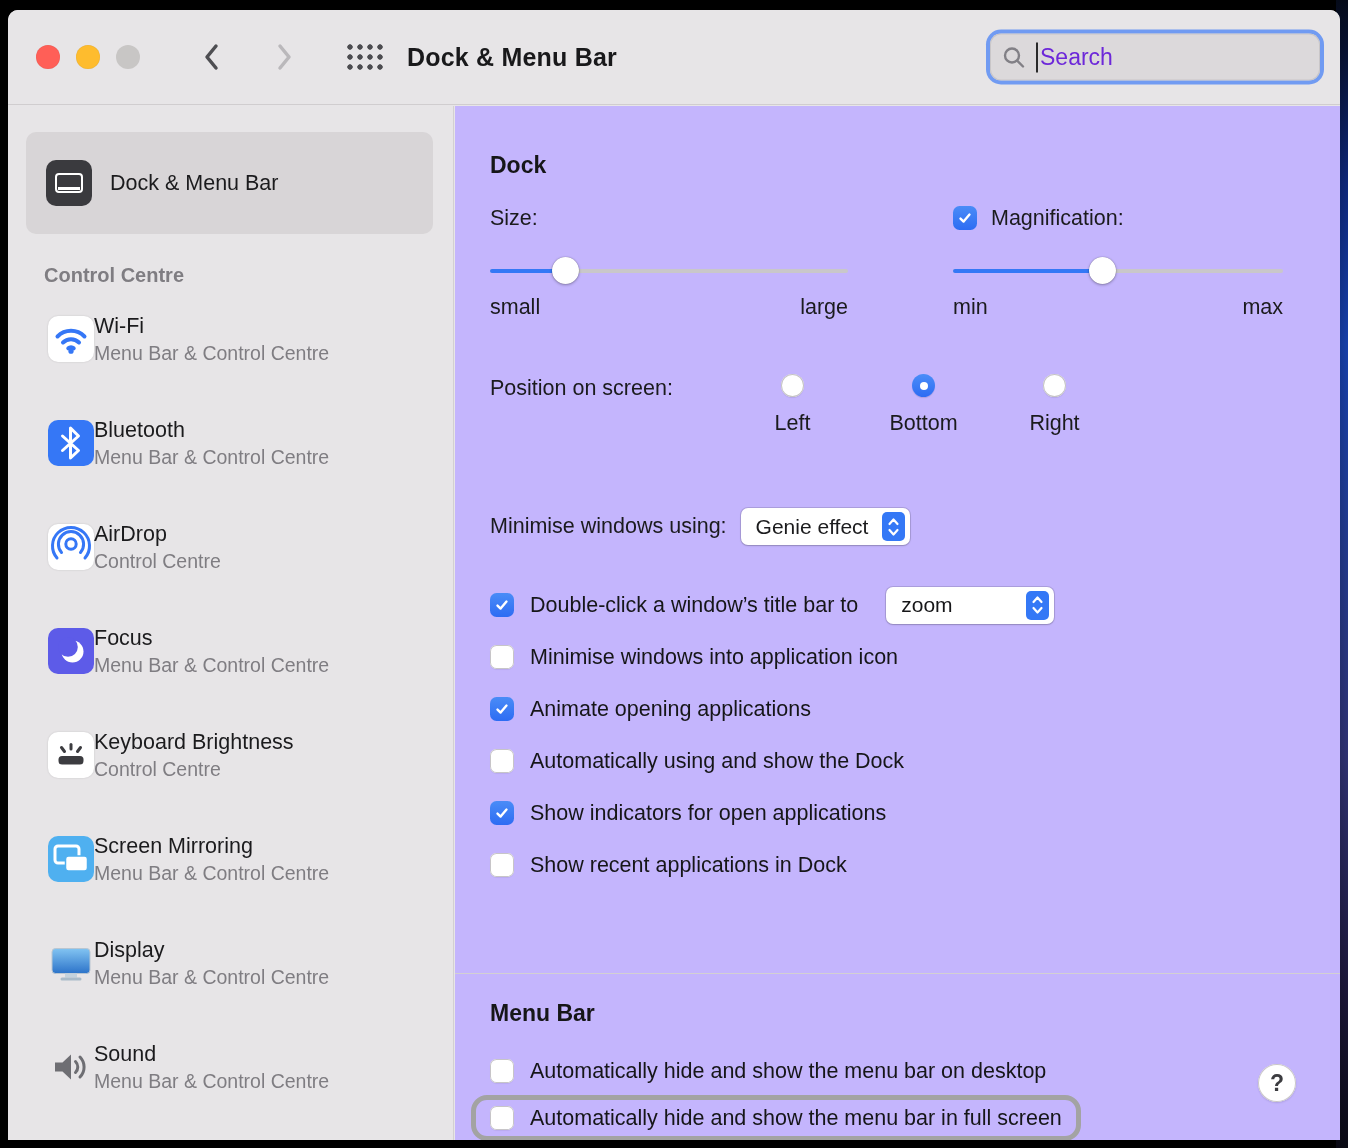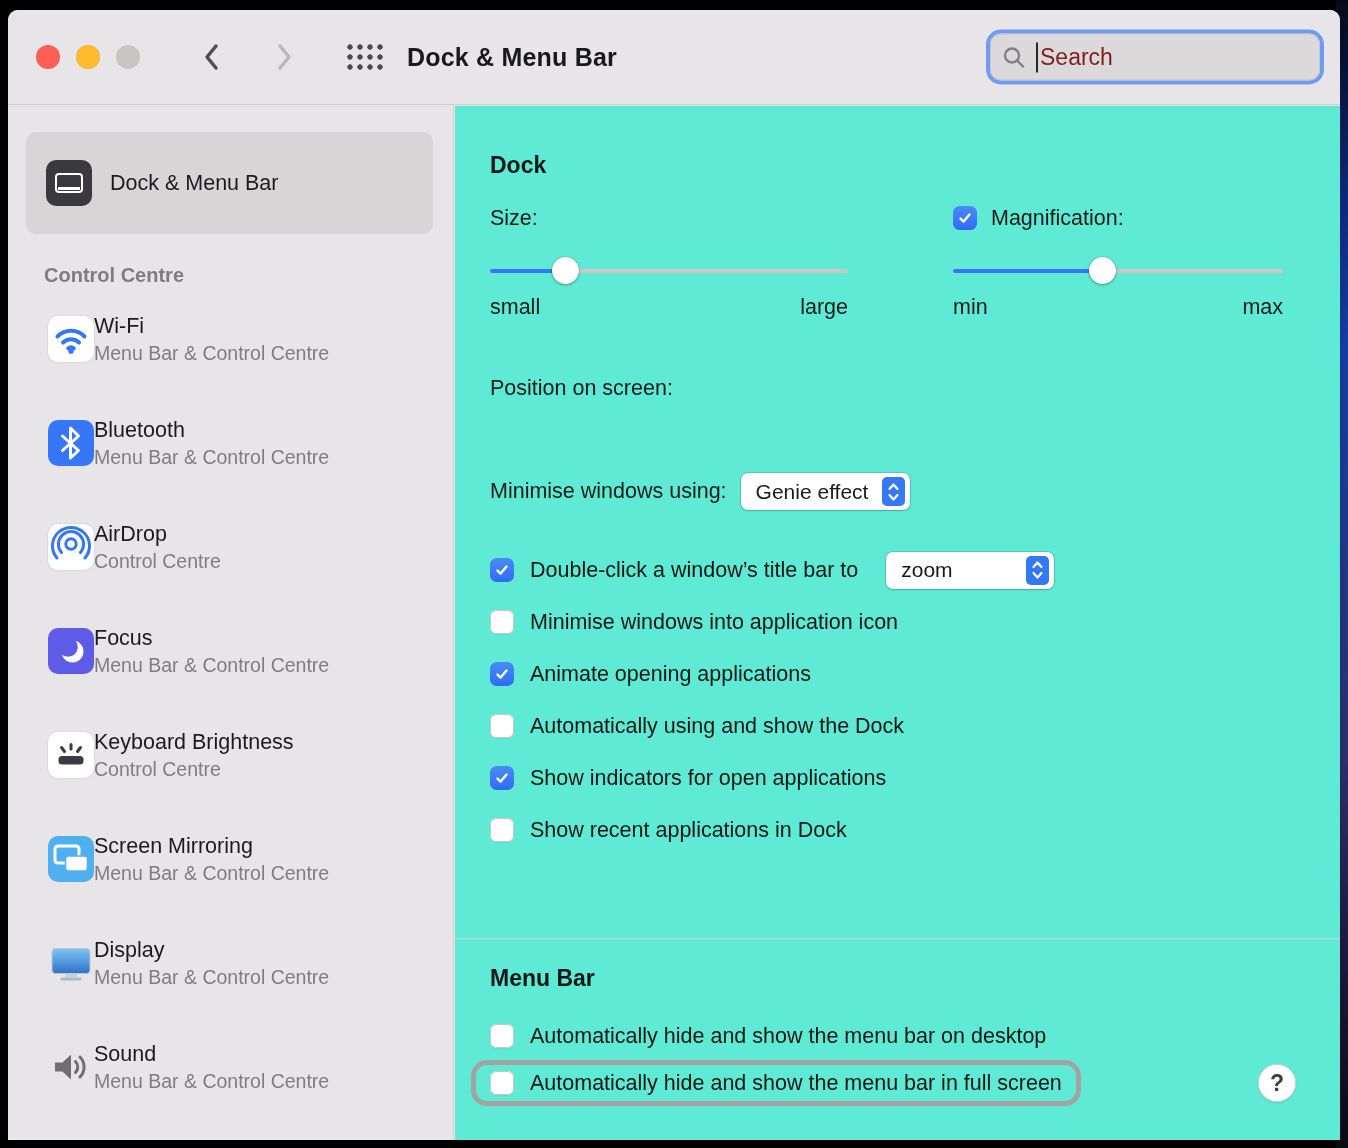--- a/index.html
+++ b/index.html
@@ -26,21 +26,21 @@
   .grid-wrap { margin-left:51px; display:flex; align-items:center; }
   .grid-icon { width:40px; height:30px;
     background-image:radial-gradient(circle,#4c4c50 2.4px,transparent 3px);
     background-size:10px 10px; }
   .win-title { font-size:25px; font-weight:700; color:#19191b; margin-left:22px; letter-spacing:.2px; }
   .search { position:absolute; right:20px; top:50%; transform:translateY(-50%);
     width:330px; height:47px; background:#dcd9db; border-radius:11px;
     display:flex; align-items:center; padding:0 12px;
     box-shadow:0 0 0 4px rgba(84,136,245,.8), inset 0 0 0 1px #c9c6c8; }
   .caret { width:2px; height:30px; background:#2a2a2a; margin-left:10px; }
-  .ph { font-size:23px; color:#7f1d1d; margin-left:2px; }
+  .ph { font-size:23px; color:#6d28d9; margin-left:2px; }
 
   
   .sidebar { position:absolute; left:0; top:96px; bottom:0; width:446px;
     border-right:1px solid #d3d0d2; padding-top:26px; background:#e7e5e7; }
   .selected-row { margin:0 20px 0 18px; height:102px; border-radius:10px; background:#d8d5d7;
     display:flex; align-items:center; padding:0 20px; gap:18px; }
   .side-icon { width:46px; height:46px; border-radius:10px; display:flex; align-items:center; justify-content:center; flex:none; }
   .dock-menu-bar-icon { background:#3a3a3e; }
   .dock-glyph { width:28px; height:20px; border:2.5px solid #fff; border-radius:4px; position:relative; }
   .dock-glyph::after { content:""; position:absolute; left:1px; right:1px; bottom:1px; height:3.5px; background:#fff; }
@@ -49,21 +49,21 @@
   .section-header { margin:30px 0 0 36px; font-size:20px; font-weight:700; color:#7f7d82; }
   .side-item { height:104px; display:flex; align-items:center; padding-left:40px; }
   .side-texts { display:flex; flex-direction:column; gap:3px; }
   .wifi-icon, .airdrop-icon, .keyboard-brightness-icon { background:#fff; box-shadow:0 0 2px rgba(0,0,0,.15); }
   .bluetooth-icon { background:#3577f6; }
   .focus-icon { background:#5d5be8; }
   .screen-mirroring-icon { background:#4fb0f0; }
   .display-icon, .sound-icon { background:transparent; }
 
   
-  .main { position:absolute; left:447px; top:96px; right:0; bottom:0; padding:46px 0 12px 35px; background:#5eead4; }
+  .main { position:absolute; left:447px; top:96px; right:0; bottom:0; padding:46px 0 12px 35px; background:#c4b5fd; }
   .main h2 { font-size:23px; font-weight:700; color:#161618; }
   .sliders-row { display:flex; margin-top:24px; }
   .size-col { width:358px; }
   .mag-col { width:330px; margin-left:105px; }
   .slider-label { font-size:21.5px; height:30px; display:flex; align-items:center; gap:14px; }
   .slider { position:relative; height:28px; margin-top:24px; }
   .track { position:absolute; left:0; right:0; top:12px; height:4px; border-radius:2px; background:#c9c7ca; }
   .fill { height:100%; border-radius:2px; background:#3478f6; }
   .thumb { position:absolute; top:0; width:27px; height:27px; border-radius:50%; background:#fff;
     box-shadow:0 0 1px rgba(0,0,0,.4), 0 1px 3px rgba(0,0,0,.3); }
@@ -300,20 +300,34 @@
           </div>
           <div class="slider-ends">
             <span>min</span>
             <span>max</span>
           </div>
         </div>
       </div>
 
       <div class="position-row">
         <div class="position-label">Position on screen:</div>
+        <div class="radio-group" id="radio-group">
+  <div class="radio-opt">
+    <span class="radio "></span>
+    <span class="radio-label">Left</span>
+  </div>
+  <div class="radio-opt">
+    <span class="radio sel"></span>
+    <span class="radio-label">Bottom</span>
+  </div>
+  <div class="radio-opt">
+    <span class="radio "></span>
+    <span class="radio-label">Right</span>
+  </div>
+          </div>
       </div>
 
       <div class="min-row">
         <span>Minimise windows using:</span>
         <span class="dropdown">
           <span>Genie effect</span>
           <span class="dd-chev">
             <svg width="13" height="20" viewBox="0 0 13 20">
                 <path d="M2.5 7 L6.5 2.5 L10.5 7" stroke="#fff" stroke-width="2.2" fill="none" stroke-linecap="round" stroke-linejoin="round"></path>
                 <path d="M2.5 13 L6.5 17.5 L10.5 13" stroke="#fff" stroke-width="2.2" fill="none" stroke-linecap="round" stroke-linejoin="round"></path>

